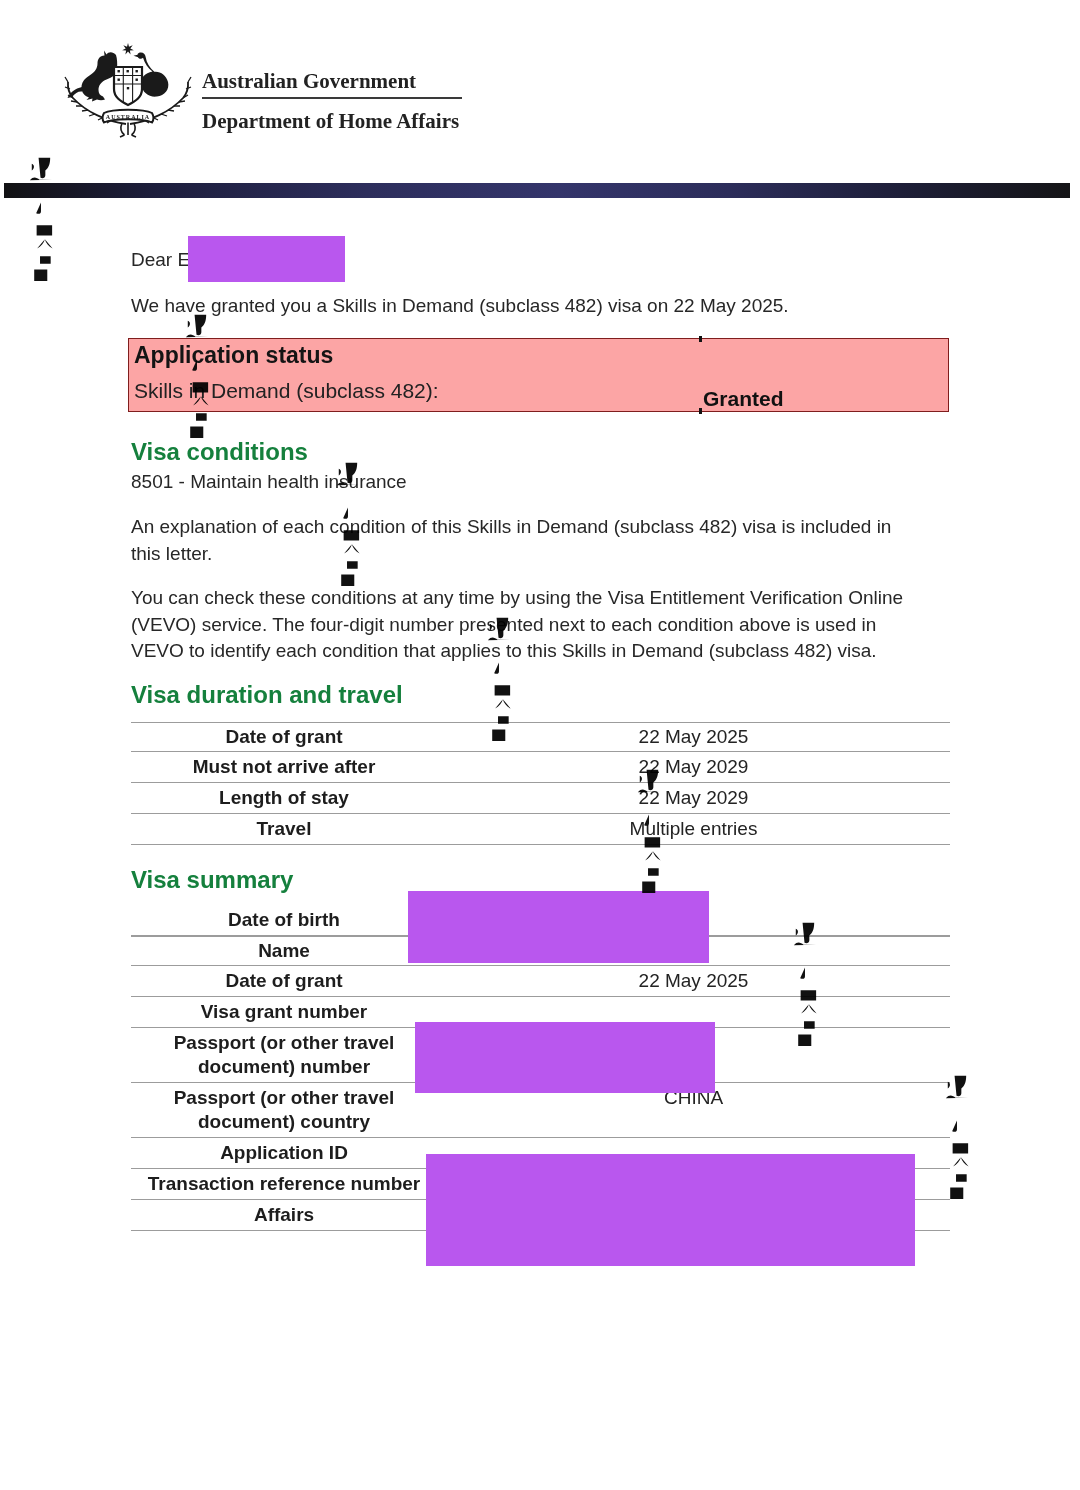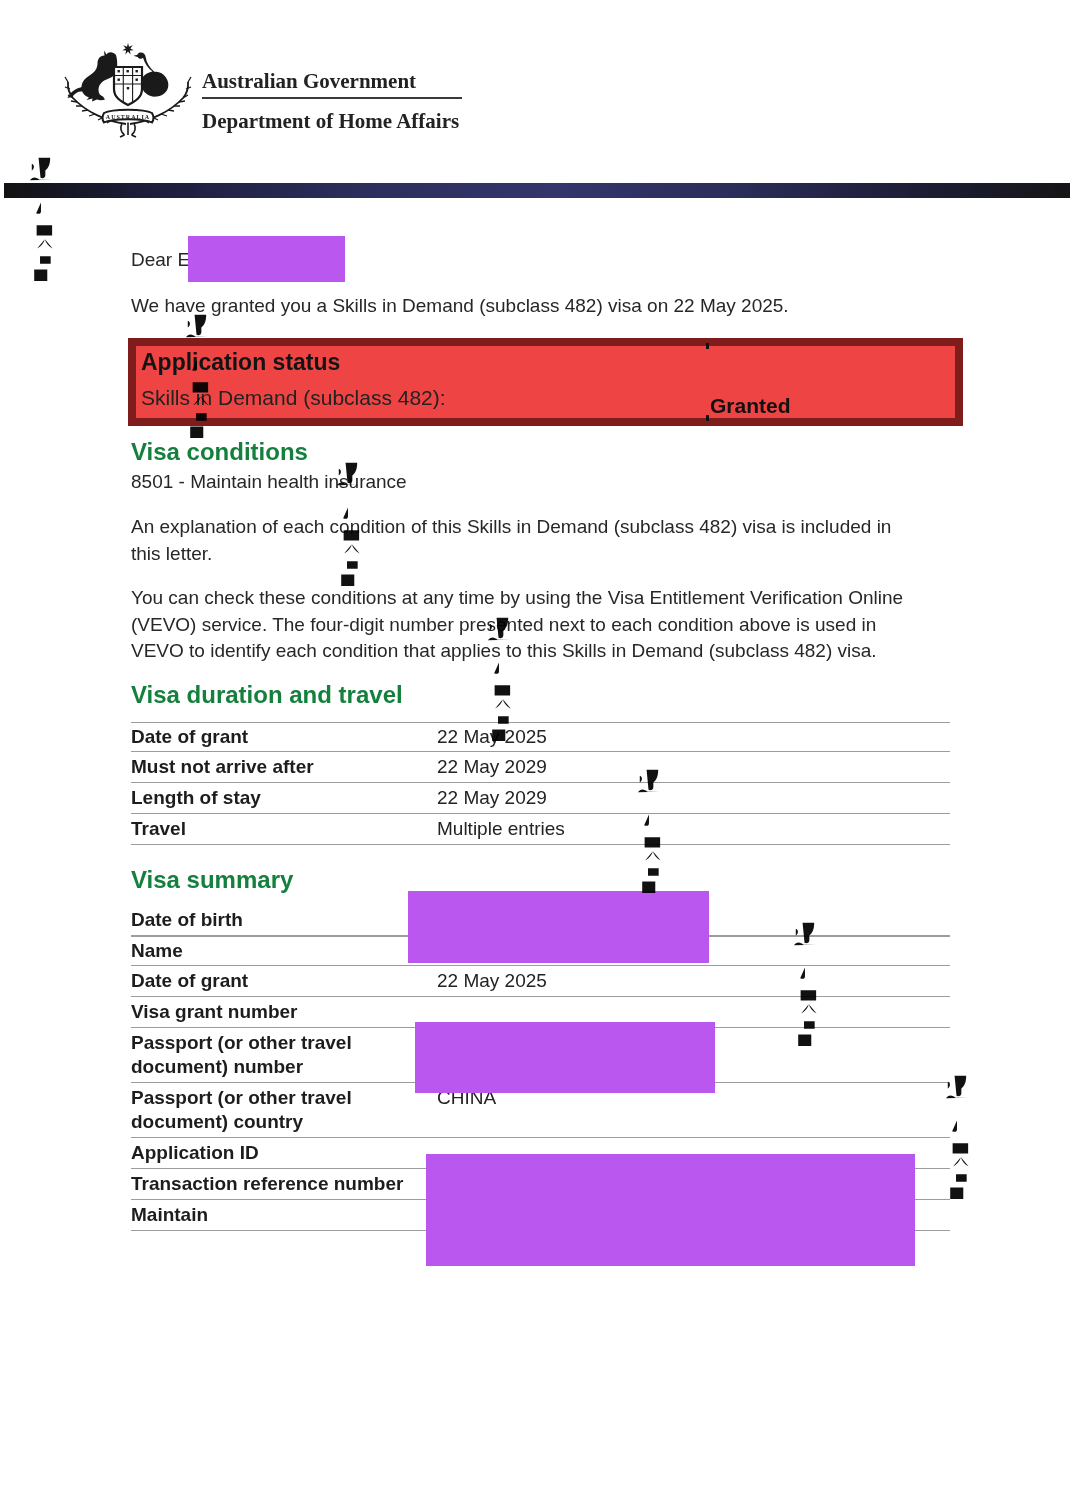--- a/index.html
+++ b/index.html
@@ -13,28 +13,28 @@
         font-size:21px;color:#222;white-space:nowrap;}
   .hdr-divider{height:2px;background:#3a3a3a;}
   .band{background:linear-gradient(90deg,#121214 0%,#1d1e3c 14%,#2d2e5c 34%,
         #34356b 52%,#2c2d5a 68%,#1e1f39 84%,#151517 100%);}
 
   
   .body-text{font-size:19px;line-height:26.5px;color:#272727;white-space:pre-line;}
   .heading{font-size:24px;font-weight:bold;color:#15803d;white-space:nowrap;}
 
   
-  .status-box{border:8px solid #7f1d1d;background:#ef4444;}
+  .status-box{border:1px solid #7f1d1d;background:#fca5a5;}
   .status-title{position:absolute;left:5px;top:3px;font-size:23px;font-weight:bold;color:#141414;}
   .status-label{position:absolute;left:5px;top:40px;font-size:21px;color:#222;text-align:center;}
   .status-value{position:absolute;left:574px;top:48px;font-size:21px;font-weight:bold;color:#111;}
   .tick{position:absolute;width:3px;height:6px;background:#121212;left:570px;}
 
   
-  .tbl{font-size:19px;color:#232323;}
+  .tbl{font-size:19px;color:#232323;text-align:center;}
   .tr{display:flex;align-items:center;border-bottom:1.6px solid #9c9c9c;box-sizing:border-box;}
   .tr.first{border-top:1.6px solid #9c9c9c;}
   .h30{height:30px;} .h31{height:31px;}
   .h55{height:55px;align-items:flex-start;padding-top:3px;line-height:24px;}
   .tl{width:306px;font-weight:bold;white-space:pre-line;color:#1d1d1d;}
   .tv{flex:1;}
 
   
   .redact{position:absolute;background:var(--redact,#b957ee);z-index:5;}
 
@@ -177,21 +177,21 @@
     </div>
     <div class="tr h31">
       <div class="tl">Application ID</div>
       <div class="tv"></div>
     </div>
     <div class="tr h31">
       <div class="tl">Transaction reference number</div>
       <div class="tv"></div>
     </div>
     <div class="tr h31">
-      <div class="tl">Maintain</div>
+      <div class="tl">Affairs</div>
       <div class="tv"></div>
     </div>
   </div>
 
   <div class="redact" style="left:408px;top:891px;width:301px;height:72px"></div>
   <div class="redact" style="left:415px;top:1022px;width:300px;height:71px"></div>
   <div class="redact" style="left:426px;top:1154px;width:489px;height:112px"></div>
 
   <div class="abs bottom-rule" style="left:82px;top:1377px;width:929px"></div>
 

